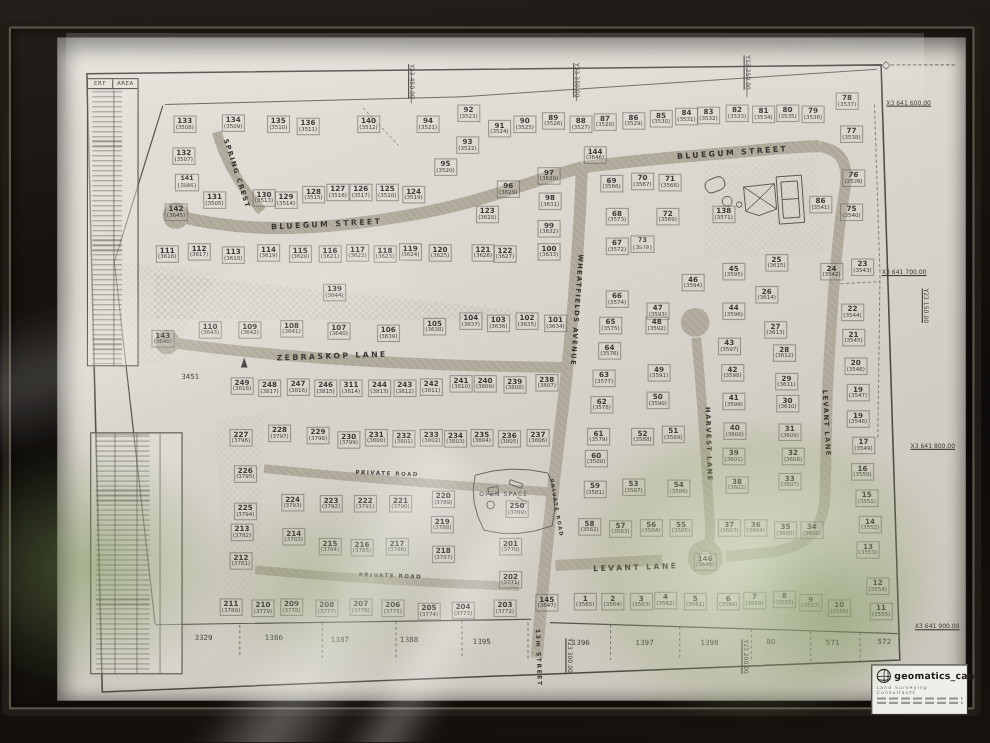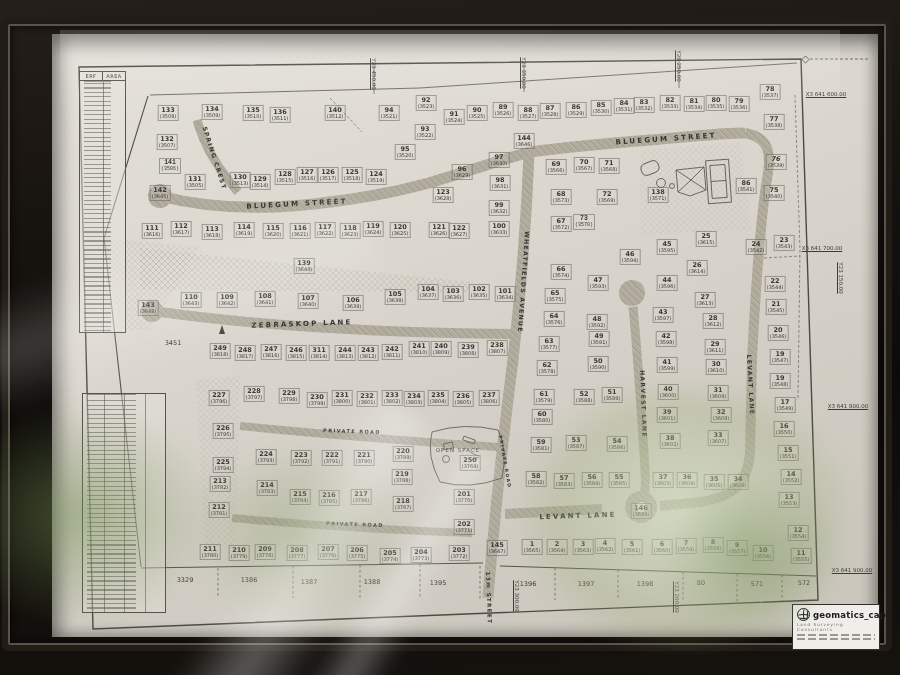--- a/index.html
+++ b/index.html
@@ -329,21 +329,21 @@
           <span class="e">(3595)</span>
         </div>
         <div class="lot" style="left: 630px; top: 257px;">
           <span class="n">46</span>
           <span class="e">(3594)</span>
         </div>
         <div class="lot" style="left: 598px; top: 283px;">
           <span class="n">47</span>
           <span class="e">(3593)</span>
         </div>
-        <div class="lot" style="left: 597px; top: 322px;">
+        <div class="lot" style="left: 597px; top: 296px;">
           <span class="n">48</span>
           <span class="e">(3592)</span>
         </div>
         <div class="lot" style="left: 599px; top: 339px;">
           <span class="n">49</span>
           <span class="e">(3591)</span>
         </div>
         <div class="lot" style="left: 598px; top: 364px;">
           <span class="n">50</span>
           <span class="e">(3590)</span>
@@ -709,21 +709,21 @@
           <span class="e">(3506)</span>
         </div>
         <div class="lot" style="left: 160px; top: 193px;">
           <span class="n">142</span>
           <span class="e">(3645)</span>
         </div>
         <div class="lot" style="left: 148px; top: 308px;">
           <span class="n">143</span>
           <span class="e">(3648)</span>
         </div>
-        <div class="lot" style="left: 524px; top: 141px; text-align: center;">
+        <div class="lot" style="left: 541px; top: 141px; text-align: center;">
           <span class="n">144</span>
           <span class="e">(3646)</span>
         </div>
         <div class="lot" style="left: 497px; top: 548px;">
           <span class="n">145</span>
           <span class="e">(3647)</span>
         </div>
         <div class="lot" style="left: 641px; top: 511px;">
           <span class="n">146</span>
           <span class="e">(3649)</span>

